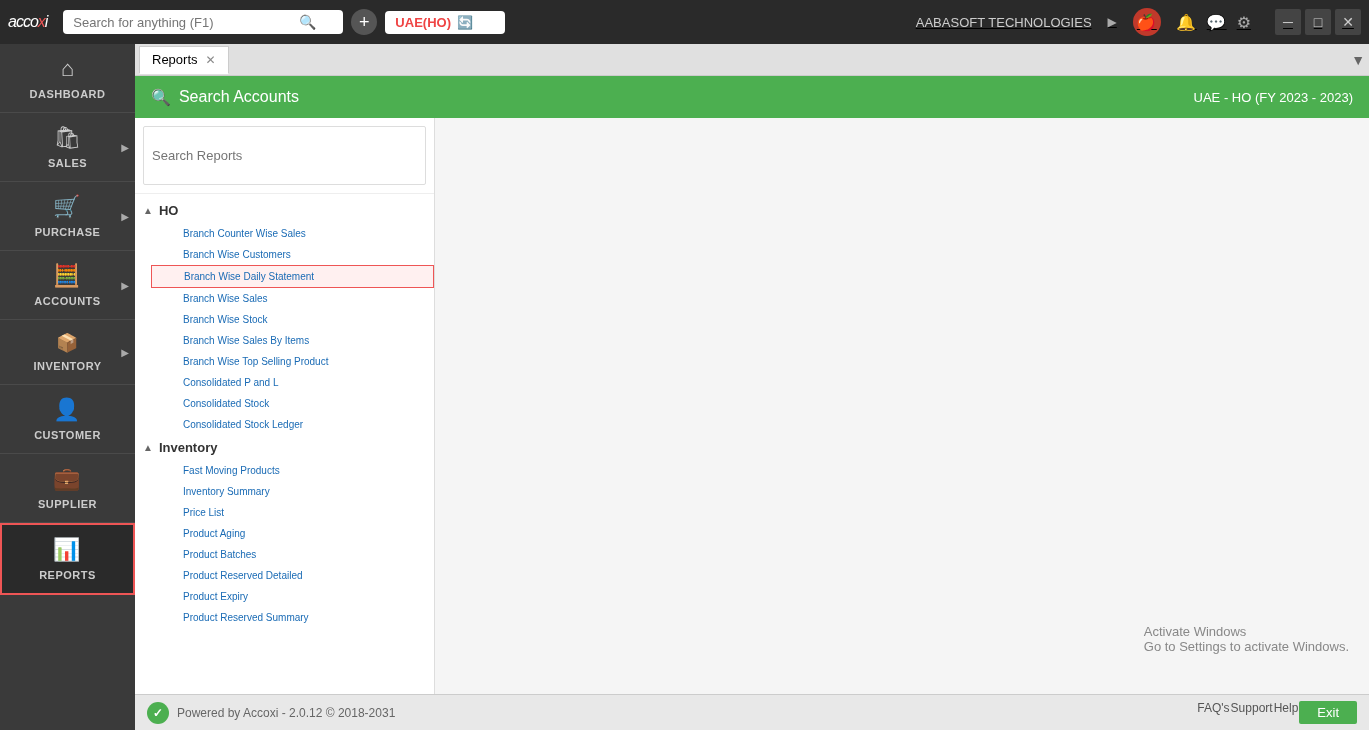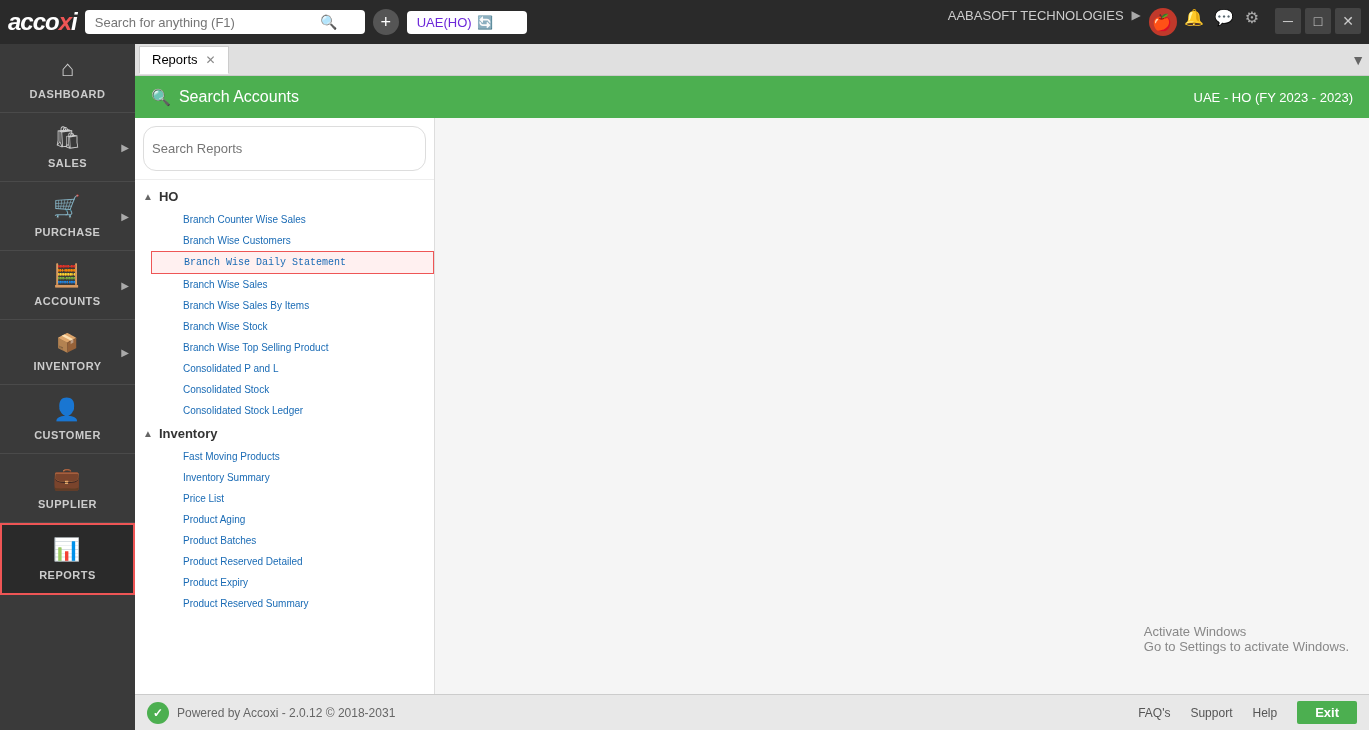--- a/index.html
+++ b/index.html
@@ -1,29 +1,29 @@
 <!DOCTYPE html>
 <html><head>
   <meta charset="utf-8">
   <style>
     * { margin: 0; padding: 0; box-sizing: border-box; }
     body { font-family: Arial, sans-serif; font-size: 13px; background: #d0d0d0; width: 1369px; height: 730px; overflow: hidden; }
 
     
     .topbar { display: flex; align-items: center; background: #2a2a2a; height: 44px; padding: 0 8px; gap: 8px; }
-    .logo { color: white; font-size: 24px; font-weight: bold; font-style: italic; letter-spacing: -1px; }
+    .logo { color: white; font-size: 16px; font-weight: normal; font-style: italic; letter-spacing: -1px; margin-right: 8px; }
     .logo span { color: #e55; }
     .search-box { display: flex; align-items: center; background: white; border-radius: 4px; padding: 4px 10px; width: 280px; gap: 6px; }
     .search-box input { border: none; outline: none; font-size: 13px; color: #555; width: 220px; }
     .search-icon-btn { color: #888; cursor: pointer; font-size: 14px; }
     .plus-btn { background: #555; color: white; border-radius: 50%; width: 26px; height: 26px; display: flex; align-items: center; justify-content: center; cursor: pointer; font-size: 18px; line-height: 1; }
     .branch-selector { display: flex; align-items: center; background: white; border-radius: 4px; padding: 4px 10px; gap: 6px; min-width: 120px; }
-    .branch-selector span { font-size: 13px; color: #6d28d9; }
+    .branch-selector span { font-size: 13px; color: #ef4444; font-weight: bold; }
     .refresh-btn { color: #aaa; font-size: 16px; cursor: pointer; }
-    .topbar-right { margin-left: auto; display: flex; align-items: flex-start; gap: 8px; }
+    .topbar-right { margin-left: auto; display: flex; align-items: center; gap: 16px; text-decoration: underline; }
     .company-name { color: #ccc; font-size: 13px; }
     .avatar { width: 28px; height: 28px; border-radius: 50%; background: #c0392b; display: flex; align-items: center; justify-content: center; }
     .avatar-img { font-size: 16px; }
     .topbar-icons { display: flex; gap: 10px; align-items: center; }
     .topbar-icon { color: #aaa; font-size: 16px; cursor: pointer; }
     .window-btns { display: flex; gap: 4px; margin-left: 8px; }
     .win-btn { width: 26px; height: 26px; display: flex; align-items: center; justify-content: center; color: #ccc; cursor: pointer; font-size: 14px; background: #444; border-radius: 2px; }
 
     
     .sidebar { position: absolute; top: 44px; left: 0; width: 135px; bottom: 0; background: #3a3a3a; display: flex; flex-direction: column; align-items: center; padding-top: 0; }
@@ -47,39 +47,39 @@
     .report-header { background: #4caf50; color: white; display: flex; align-items: center; padding: 0 16px; height: 42px; }
     .report-header-title { font-size: 16px; display: flex; align-items: center; gap: 8px; }
     .report-header-right { margin-left: auto; font-size: 13px; }
 
     
     .report-body { display: flex; flex: 1; background: #f5f5f5; overflow: hidden; }
 
     
     .report-list { width: 300px; background: white; border-right: 1px solid #ddd; display: flex; flex-direction: column; }
     .search-reports { padding: 8px; border-bottom: 1px solid #eee; }
-    .search-reports input { width: 100%; border: 1px solid #ddd; padding: 14px 8px; font-size: 13px; outline: none; border-radius: 13px; }
+    .search-reports input { width: 100%; border: 1px solid #ddd; padding: 21px 8px; font-size: 13px; outline: none; border-radius: 2px; }
     .tree-container { flex: 1; overflow-y: auto; padding: 4px 0; }
     .tree-section { }
     .tree-section-header { display: flex; align-items: center; gap: 6px; padding: 5px 8px; font-weight: bold; color: #333; font-size: 13px; cursor: pointer; }
     .tree-section-header .caret { font-size: 10px; color: #666; }
     .tree-item { padding: 5px 12px 5px 32px; color: #1a6bb5; font-size: 10px; cursor: pointer; display: flex; align-items: flex-end; margin-left: 16px; }
-    .tree-item.selected { background: #fff0f0; border: 1px solid #e55; color: #1a6bb5; font-family: Liberation Mono, monospace; }
+    .tree-item.selected { background: #fff0f0; border: 1px solid #e55; color: #1a6bb5; }
 
     
     .report-right { flex: 1; background: #f5f5f5; position: relative; }
     .activate-windows { position: absolute; bottom: 40px; right: 20px; color: #888; font-size: 13px; }
 
     
     .status-bar { background: #e8e8e8; height: 36px; display: flex; align-items: center; padding: 0 12px; border-top: 1px solid #ccc; }
     .powered-by { display: flex; align-items: center; gap: 8px; color: #666; font-size: 12px; }
     .powered-logo { width: 22px; height: 22px; background: #4caf50; border-radius: 50%; display: flex; align-items: center; justify-content: center; color: white; font-size: 12px; font-weight: bold; }
-    .status-right { margin-left: auto; display: flex; align-items: center; gap: 20px; }
+    .status-right { margin-left: auto; display: flex; gap: 1px; }
     .status-link { color: #555; font-size: 12px; cursor: pointer; }
-    .exit-btn { background: #4caf50; color: white; padding: 4px 18px; border: none; cursor: pointer; font-size: 13px; border-radius: 2px; font-weight: bold; }
+    .exit-btn { background: #4caf50; color: white; padding: 4px 18px; border: none; cursor: pointer; font-size: 13px; border-radius: 2px; }
 
     
     .tree-container::-webkit-scrollbar { width: 8px; }
     .tree-container::-webkit-scrollbar-track { background: #f1f1f1; }
     .tree-container::-webkit-scrollbar-thumb { background: #ccc; border-radius: 4px; }
   </style>
 </head>
 <body>
 
 <div class="topbar">
@@ -192,24 +192,24 @@
           <div class="tree-item">
             <span>Branch Wise Customers</span>
           </div>
           <div class="tree-item selected">
             <span>Branch Wise Daily Statement</span>
           </div>
           <div class="tree-item">
             <span>Branch Wise Sales</span>
           </div>
           <div class="tree-item">
+            <span>Branch Wise Stock</span>
+          </div>
+          <div class="tree-item">
             <span>Branch Wise Sales By Items</span>
-          </div>
-          <div class="tree-item">
-            <span>Branch Wise Stock</span>
           </div>
           <div class="tree-item">
             <span>Branch Wise Top Selling Product</span>
           </div>
           <div class="tree-item">
             <span>Consolidated P and L</span>
           </div>
           <div class="tree-item">
             <span>Consolidated Stock</span>
           </div>

